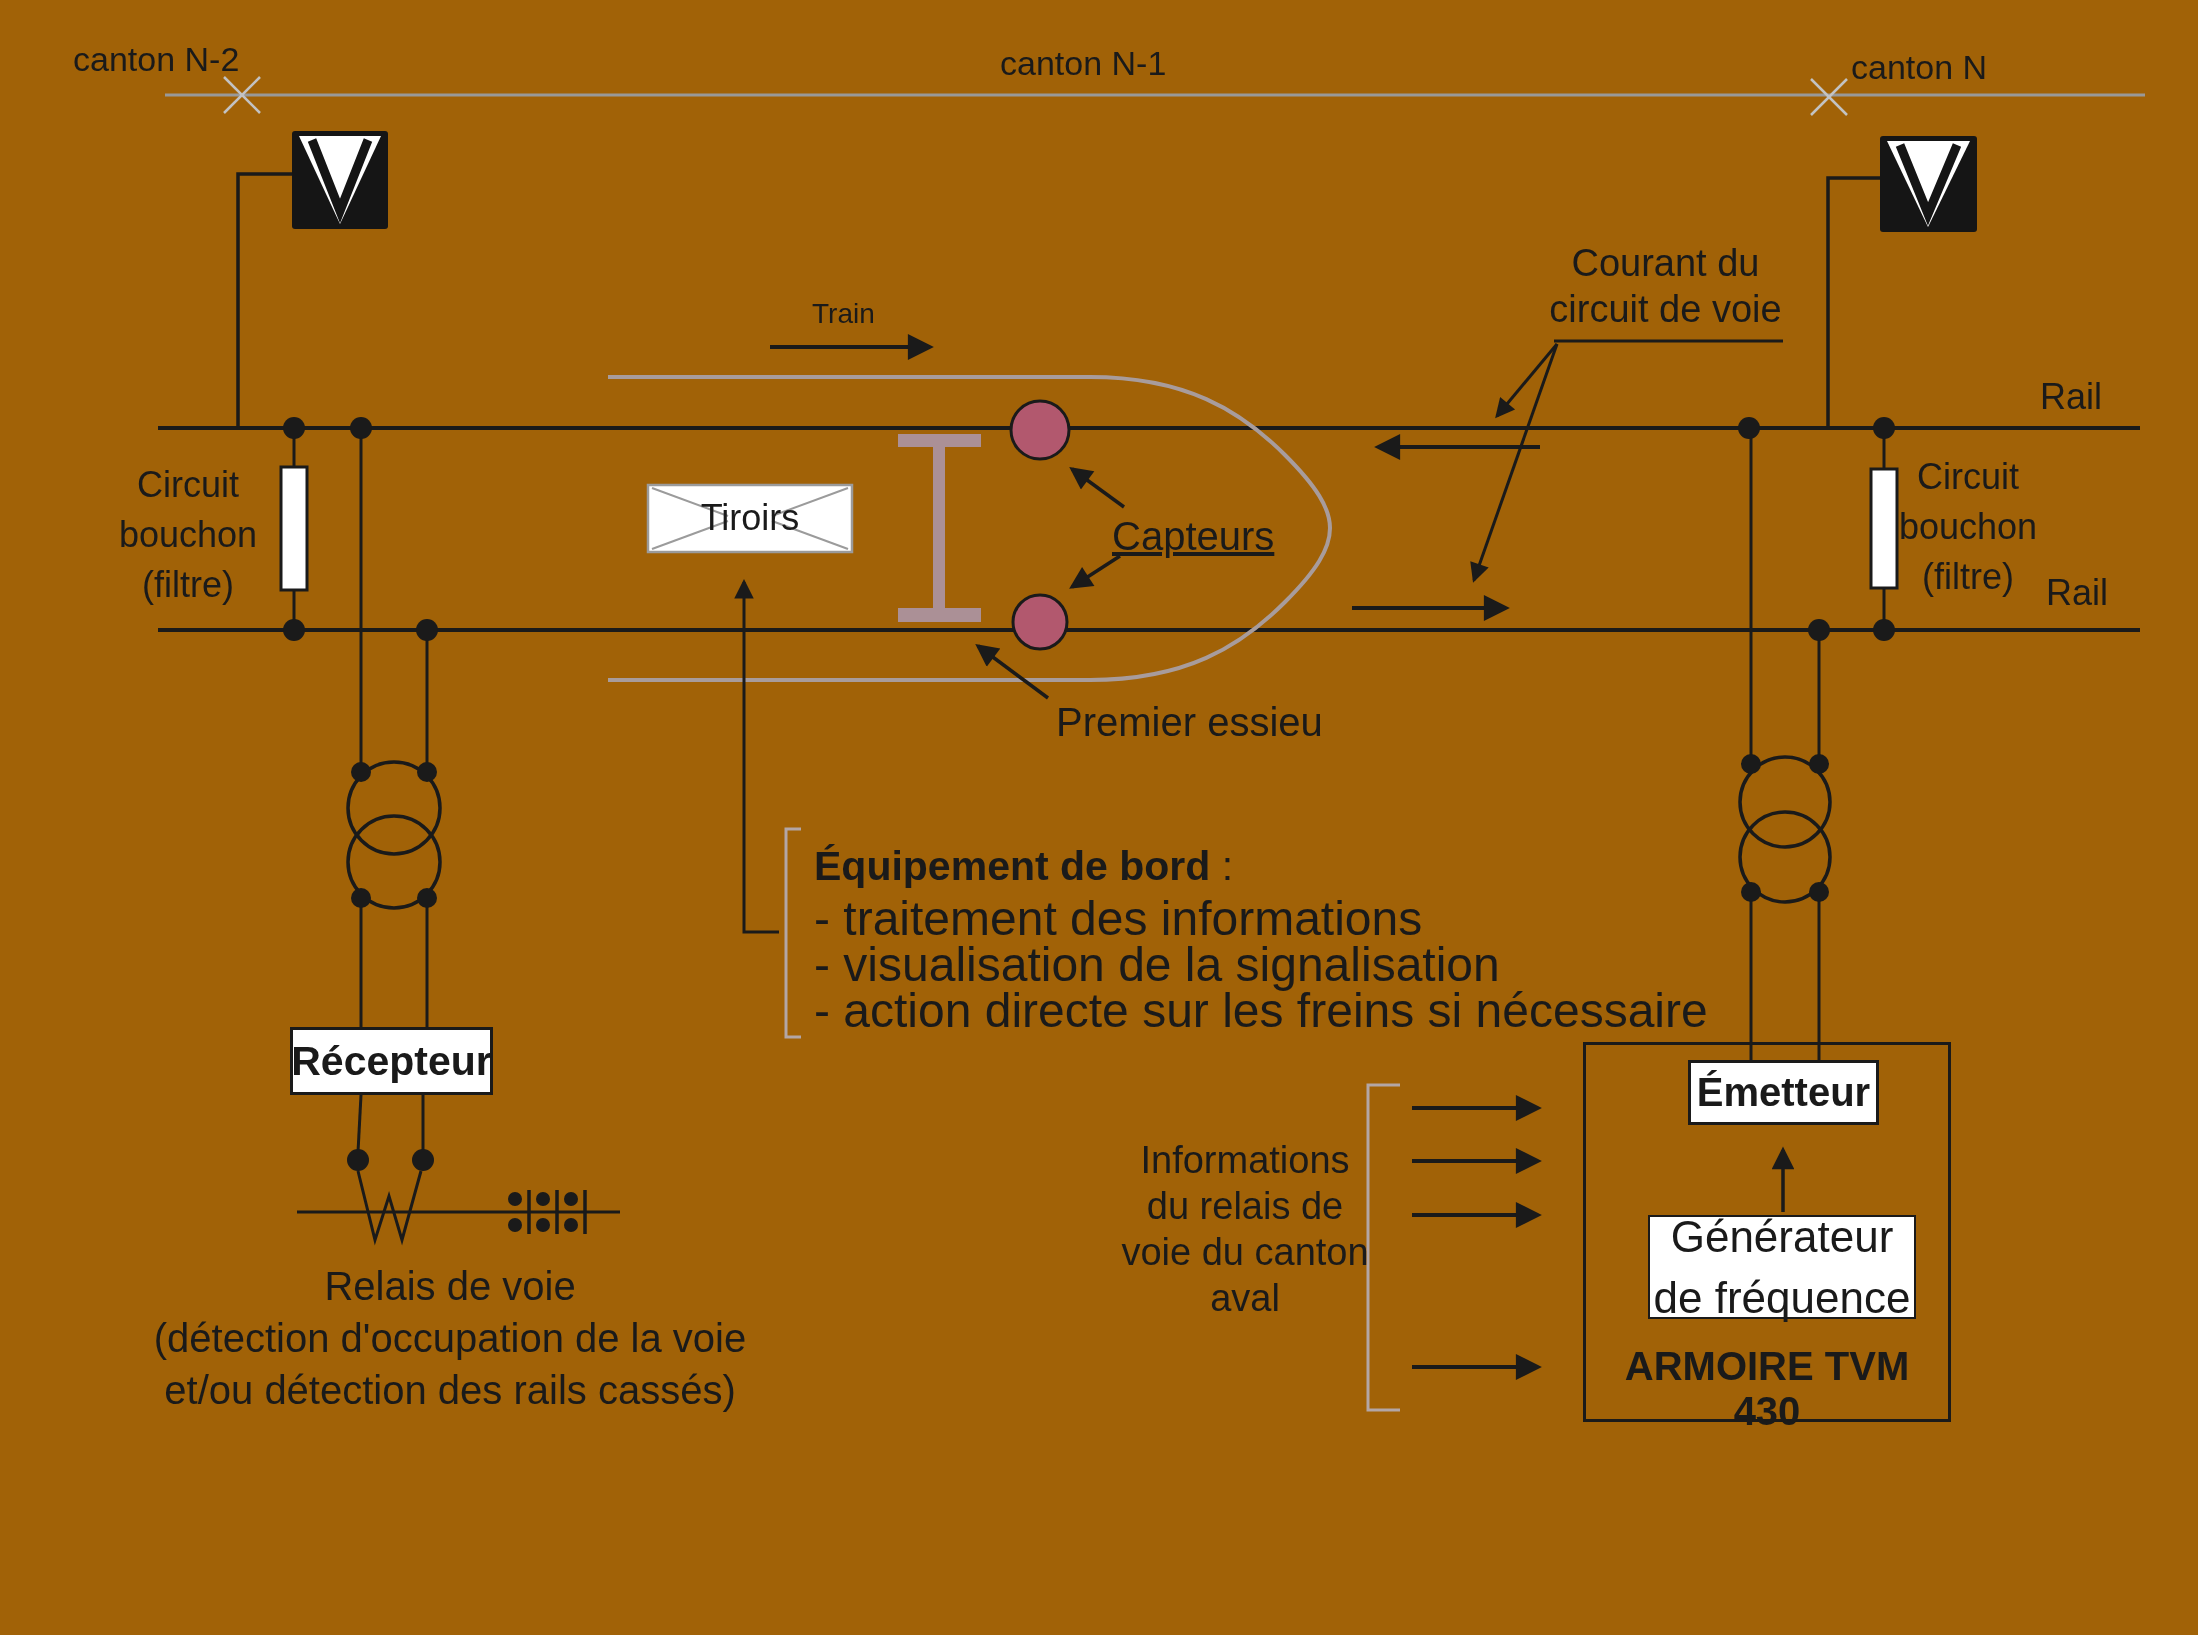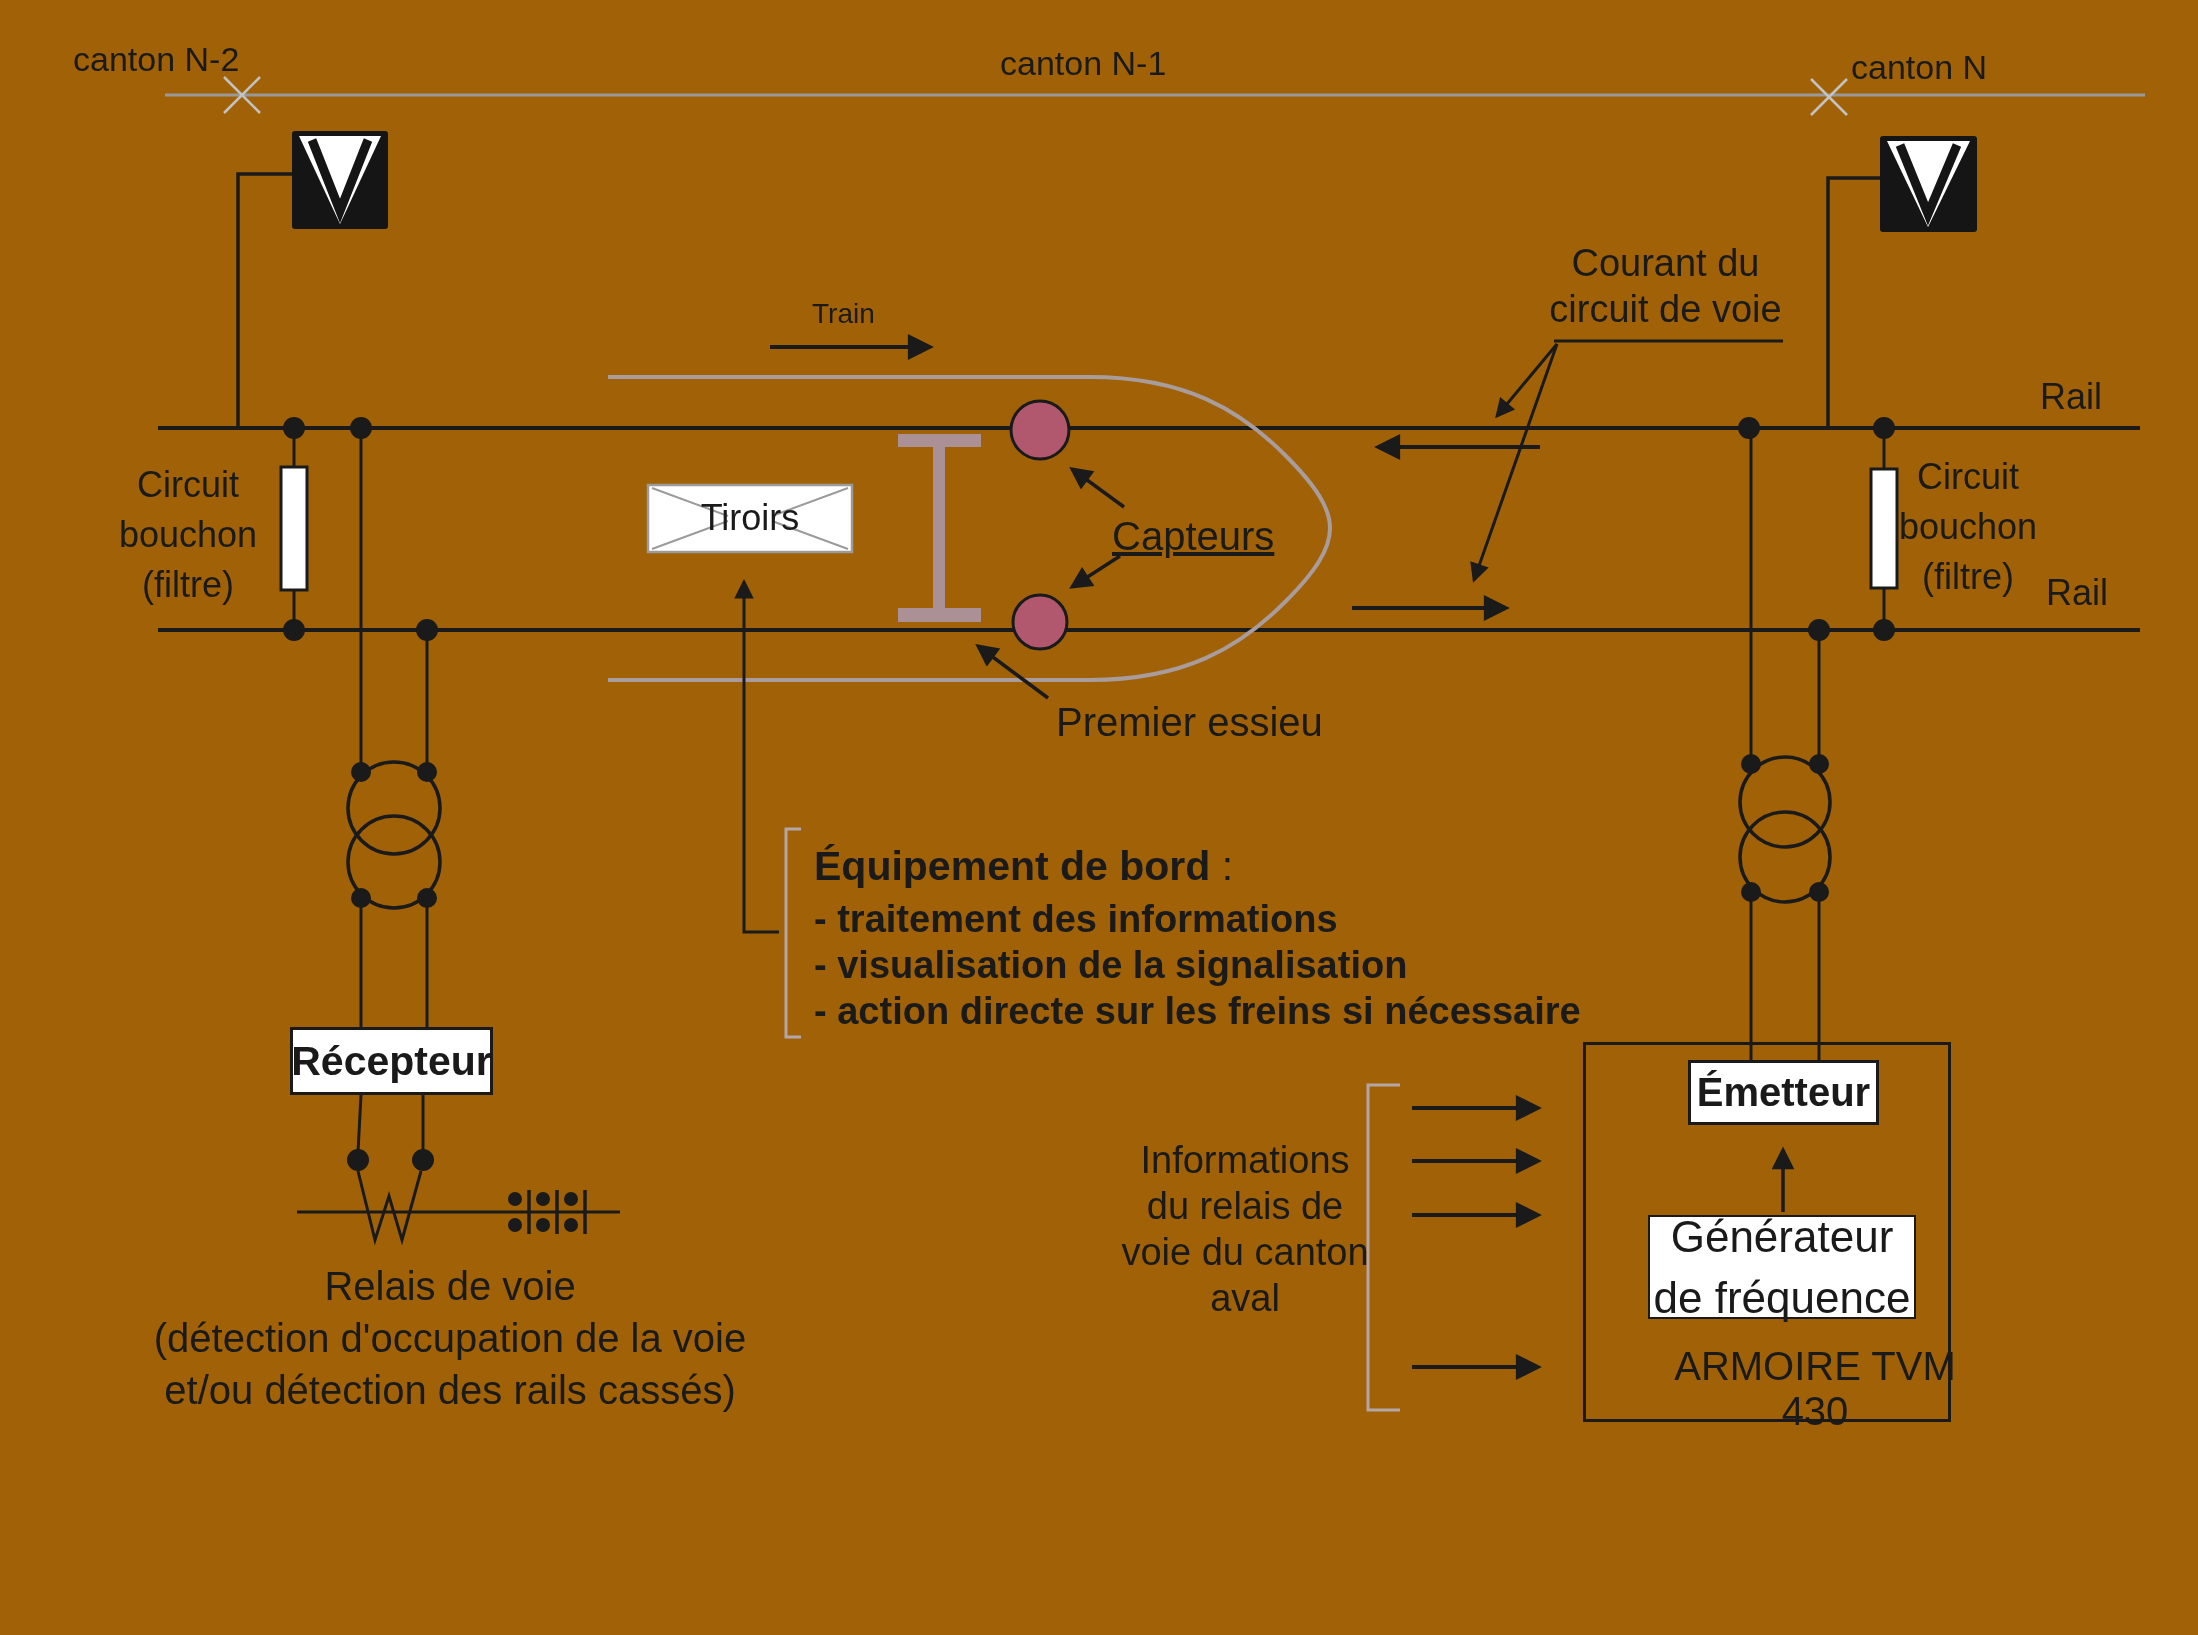--- a/index.html
+++ b/index.html
@@ -10,24 +10,24 @@
   .ctr{text-align:center;white-space:normal;}
   .f-canton{font-size:34px;}
   .f-rail{font-size:36px;}
   .f-cb{font-size:36px;line-height:50px;}
   .f-train{font-size:28px;}
   .f-tiroirs{font-size:36px;}
   .f-capteurs{font-size:40px;text-decoration:underline;}
   .f-essieu{font-size:40px;}
   .f-courant{font-size:38px;line-height:46px;}
   .f-eq-title{font-size:41px;font-weight:bold;line-height:48px;}
-  .f-eq-items{font-size:38px;line-height:46px;font-weight:bold;}
+  .f-eq-items{font-size:48px;line-height:46px;}
   .f-info{font-size:38px;line-height:46px;}
   .f-relais{font-size:40px;line-height:52px;}
-  .f-armoire{font-size:40px;font-weight:normal;line-height:45px;margin-left:48px;}
+  .f-armoire{font-size:40px;font-weight:bold;line-height:45px;}
   .f-gen{font-size:44px;line-height:45px;gap:16px;}
   .box{position:absolute;z-index:2;background:#fff;border:3px solid #1a1a1a;
        display:flex;align-items:center;justify-content:center;flex-direction:column;}
   .box-armoire{background:transparent;}
   .b-recepteur{font-size:41px;font-weight:bold;}
   .b-emetteur{font-size:40px;font-weight:bold;}
   .cap-fig{font-size:45px;font-weight:bold;}
   .cap-txt{font-size:38px;margin-left:14px;}
   :root{
     --capteur:#b2586e; --essieu:#ab9096; --train_line:#a89c9c;

